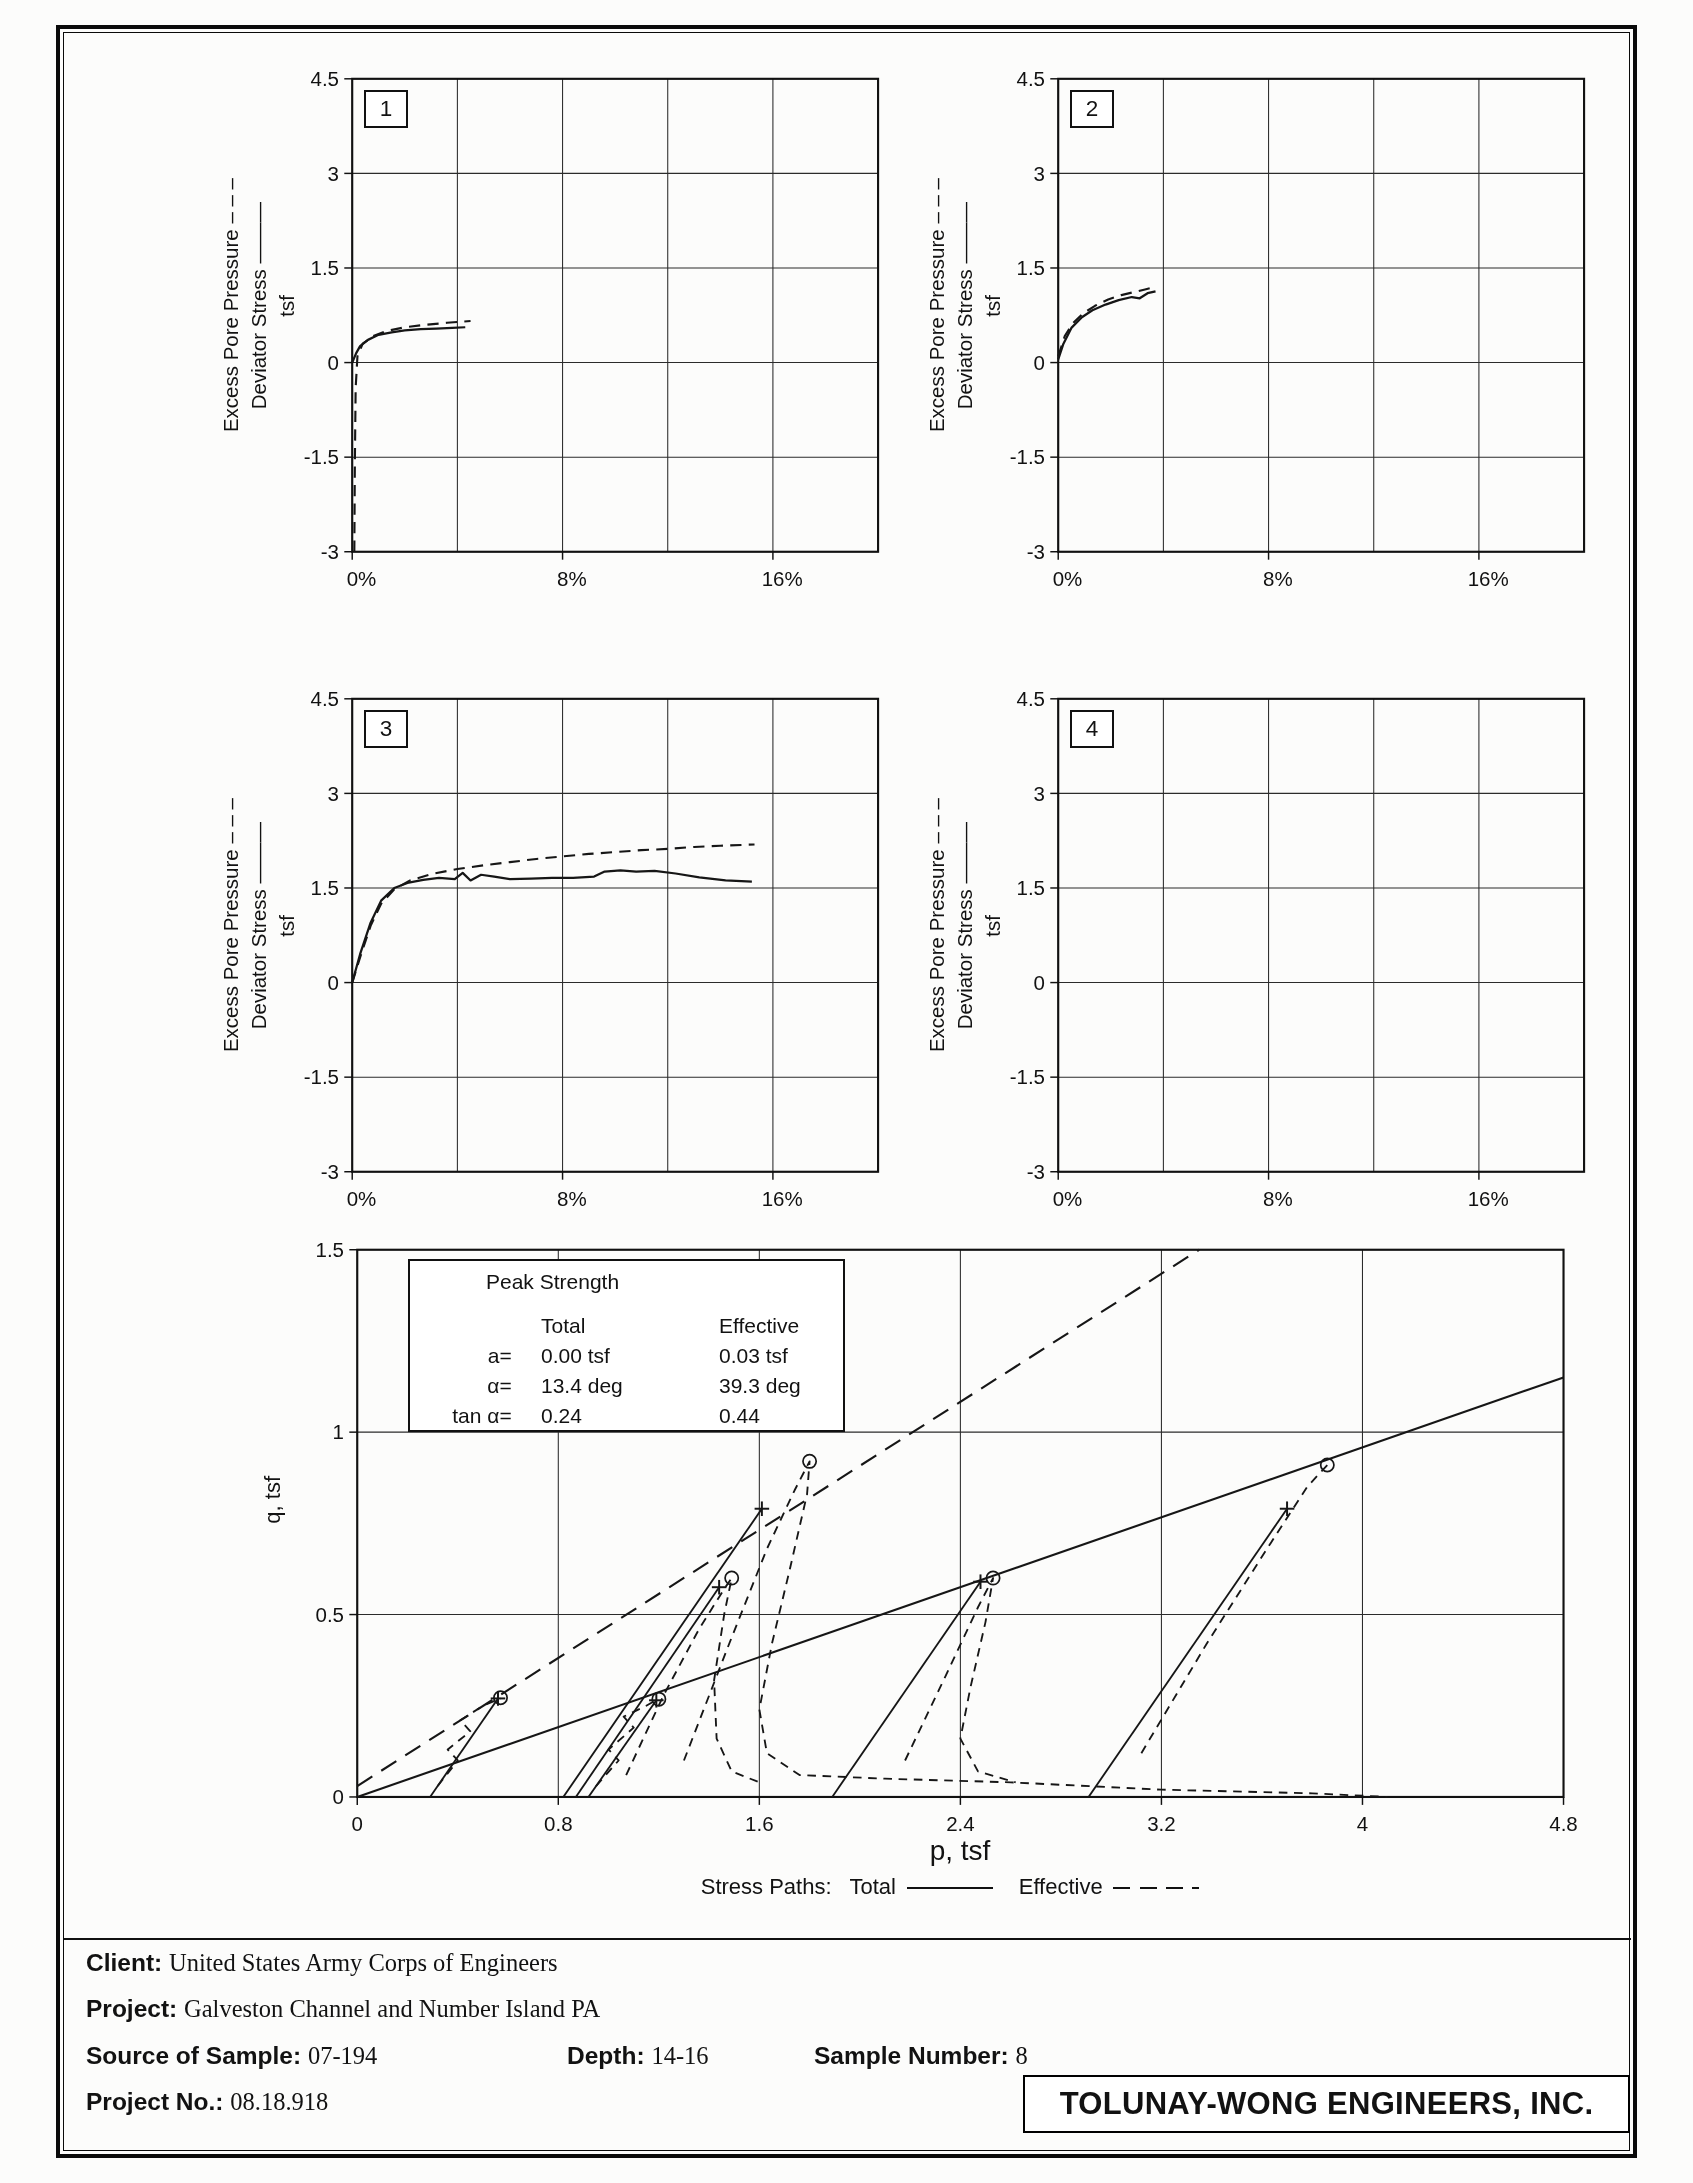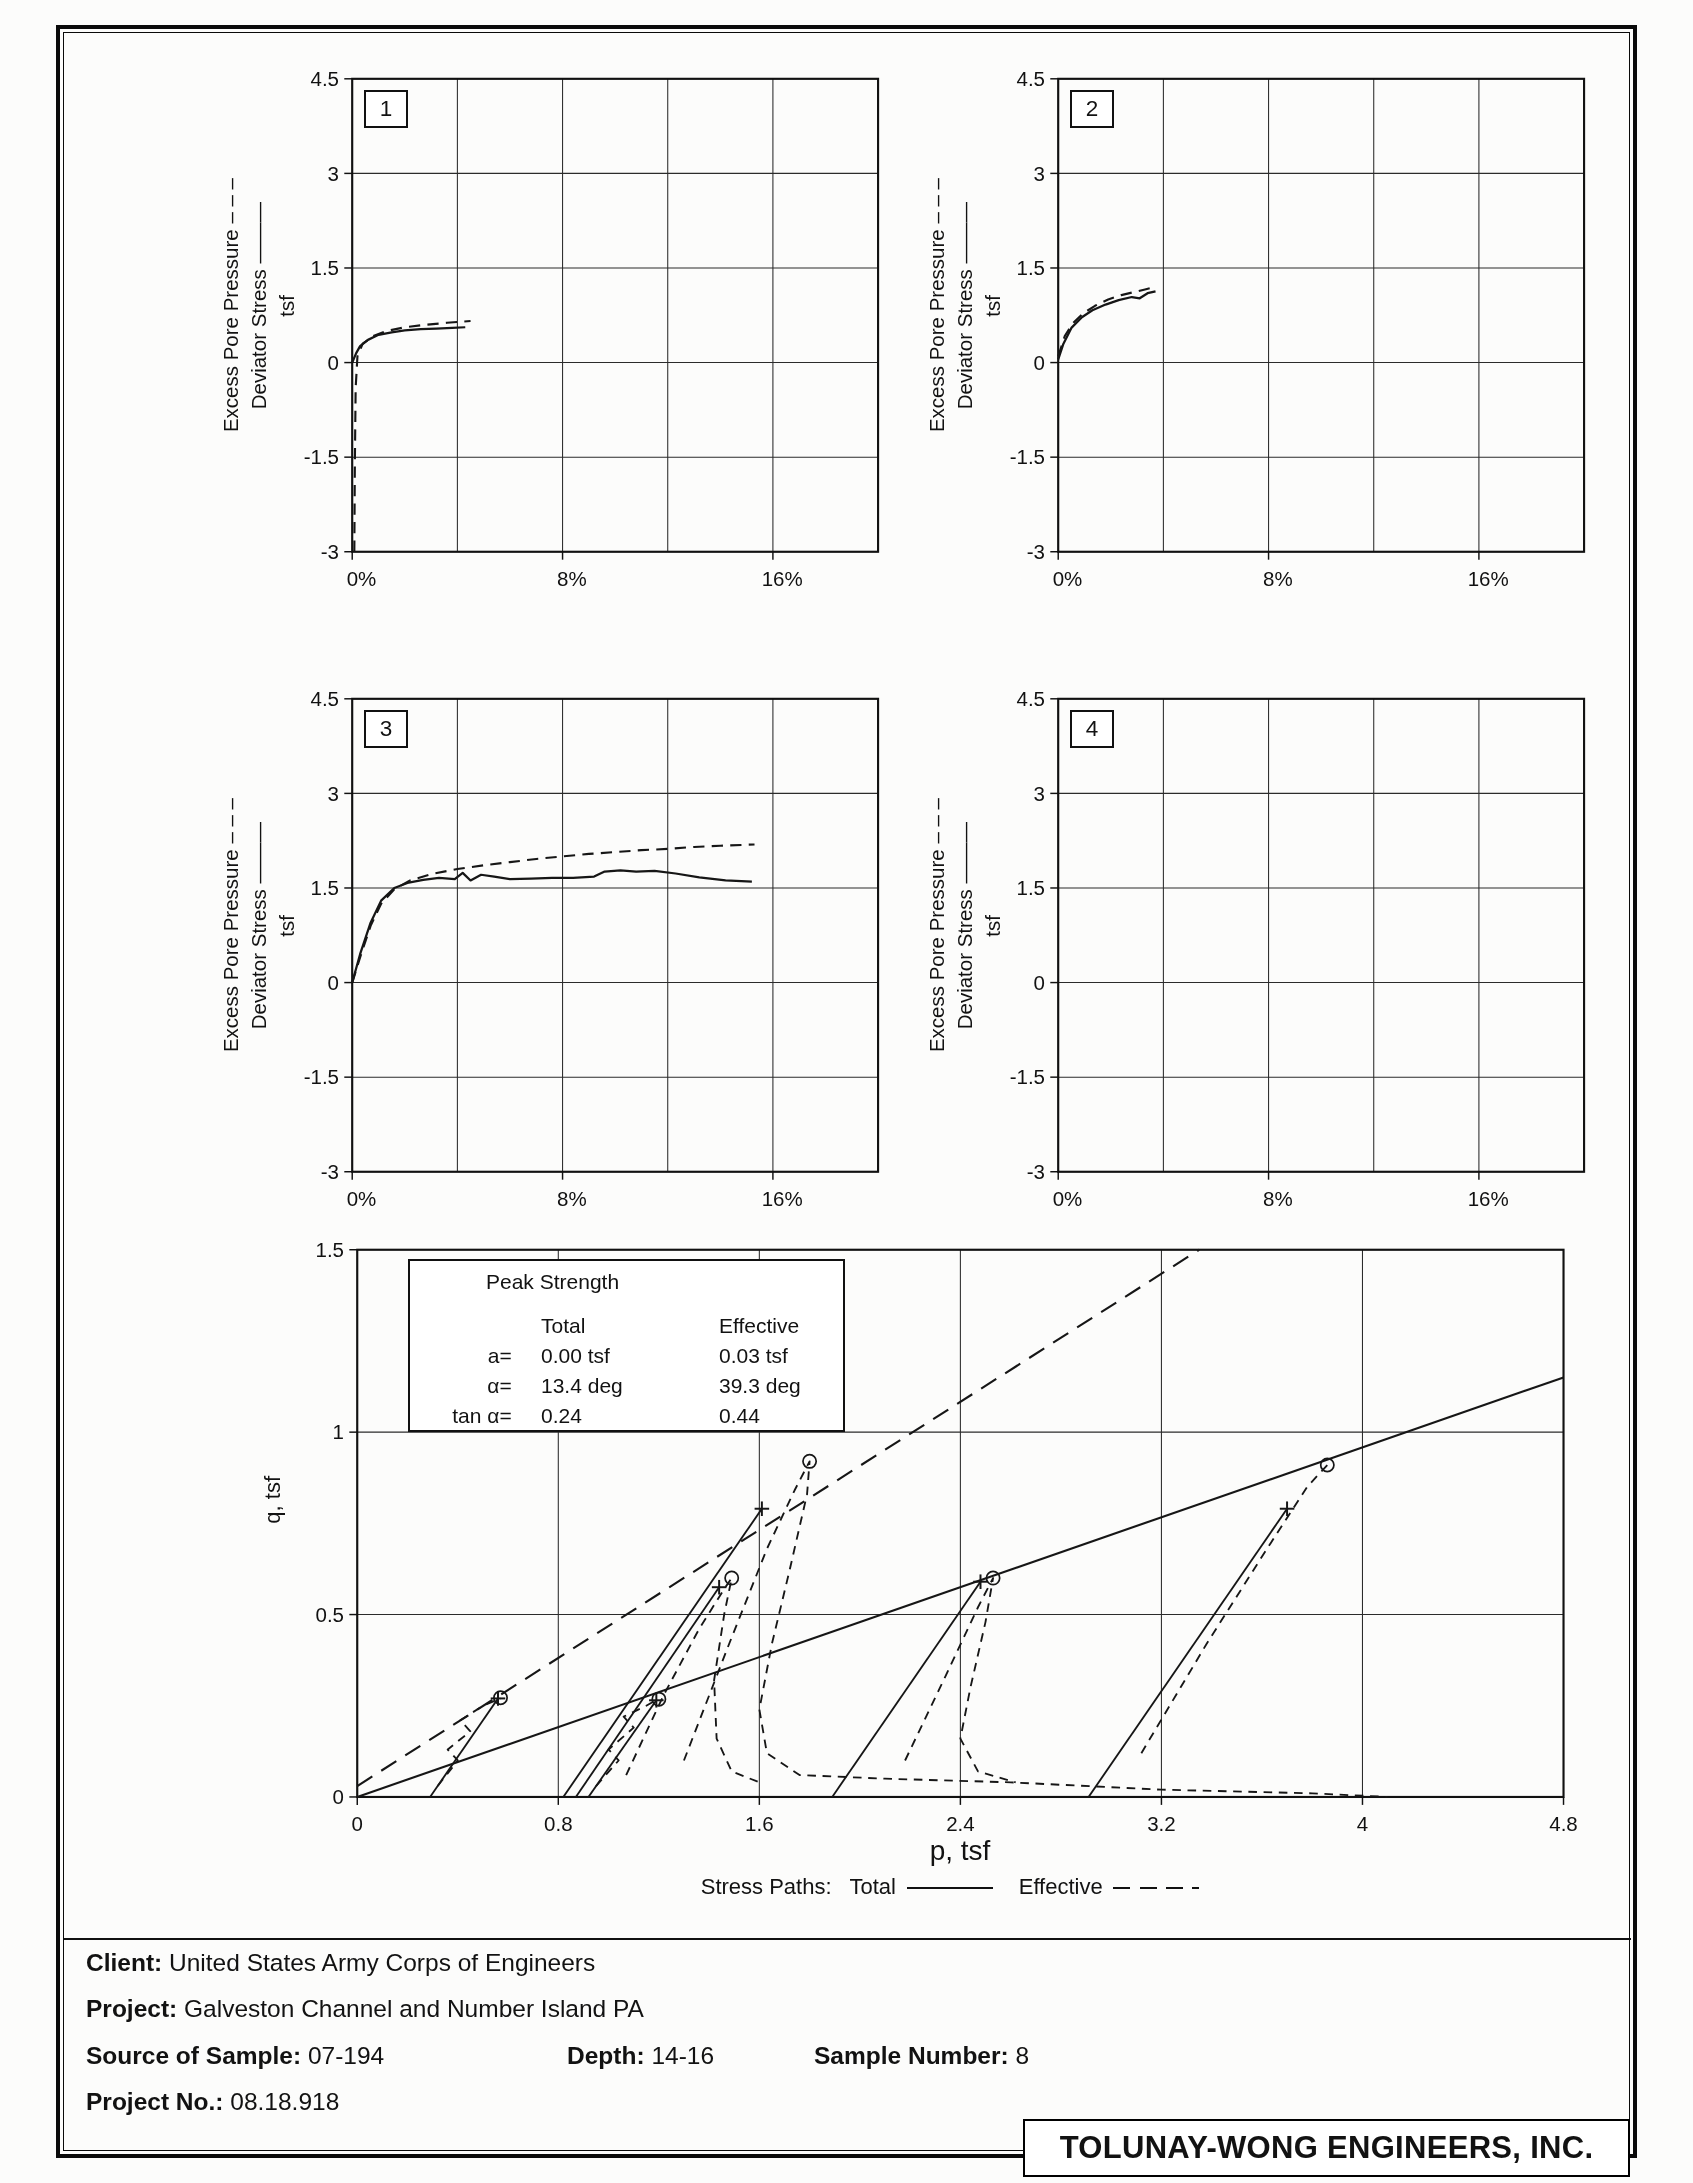--- a/index.html
+++ b/index.html
@@ -45,27 +45,27 @@
 
   .pq-xlabel{position:absolute;left:357px;top:1835px;width:1206px;text-align:center;font-size:28px;}
   .pq-note{position:absolute;left:357px;top:1874px;width:1206px;text-align:center;font-size:22px;}
   .sample{display:inline-block;width:86px;height:2.6px;vertical-align:middle;margin:0 20px 0 10.6px;background:#111;}
   .sample.dashed{background:repeating-linear-gradient(90deg,#111 0 17px,transparent 17px 26.5px);}
 
   .footer-sep{position:absolute;left:64px;top:1938px;width:1567px;border-top:2px solid #111;}
   .f-row{position:absolute;left:86px;font-size:24.5px;white-space:nowrap;}
   .f-row.rel{position:absolute;width:926px;}
   .f-label{font-weight:700;}
-  .f-value{font-family:Liberation Sans, sans-serif;font-weight:400;text-align:center;}
+  .f-value{font-family:Liberation Serif, serif;font-weight:400;text-align:center;}
   .f-abs1{position:absolute;left:481px;top:0;}
   .f-abs2{position:absolute;left:728px;top:0;}
 
   .company-box{position:absolute;left:1023px;top:2075px;width:607px;height:58px;border:2.6px solid #000;
     background:#fff;box-sizing:border-box;display:flex;align-items:center;justify-content:center;
-    font-size:31px;font-weight:700;letter-spacing:0.3px;margin-top:44px;}
+    font-size:31px;font-weight:700;letter-spacing:0.3px;}
 </style>
 </head>
 <body>
 
 <div class="frame"></div>
 
 <div class="chart" style="left:253px;top:62px;">
   <div class="ylab">
     <span class="vtext">Excess Pore Pressure  – – –</span>
     <span class="vtext">Deviator Stress  ———</span>

